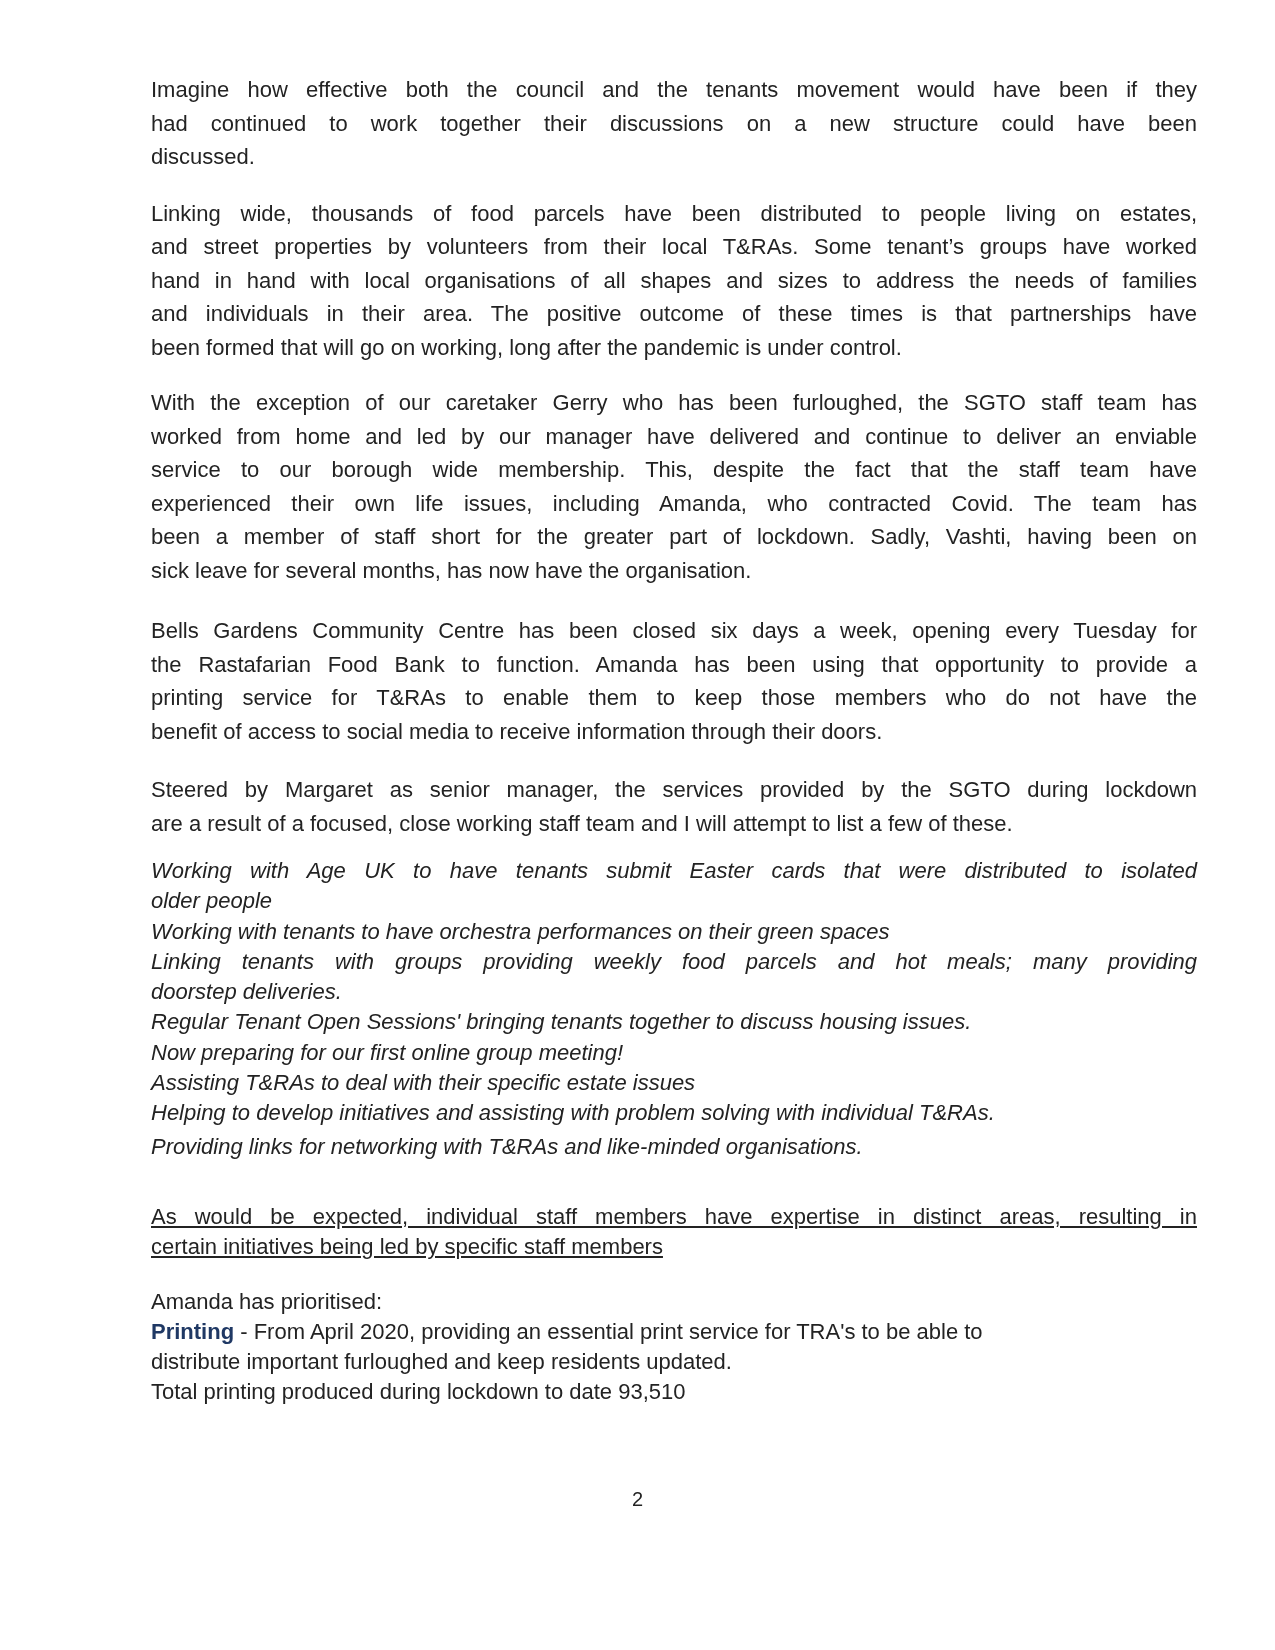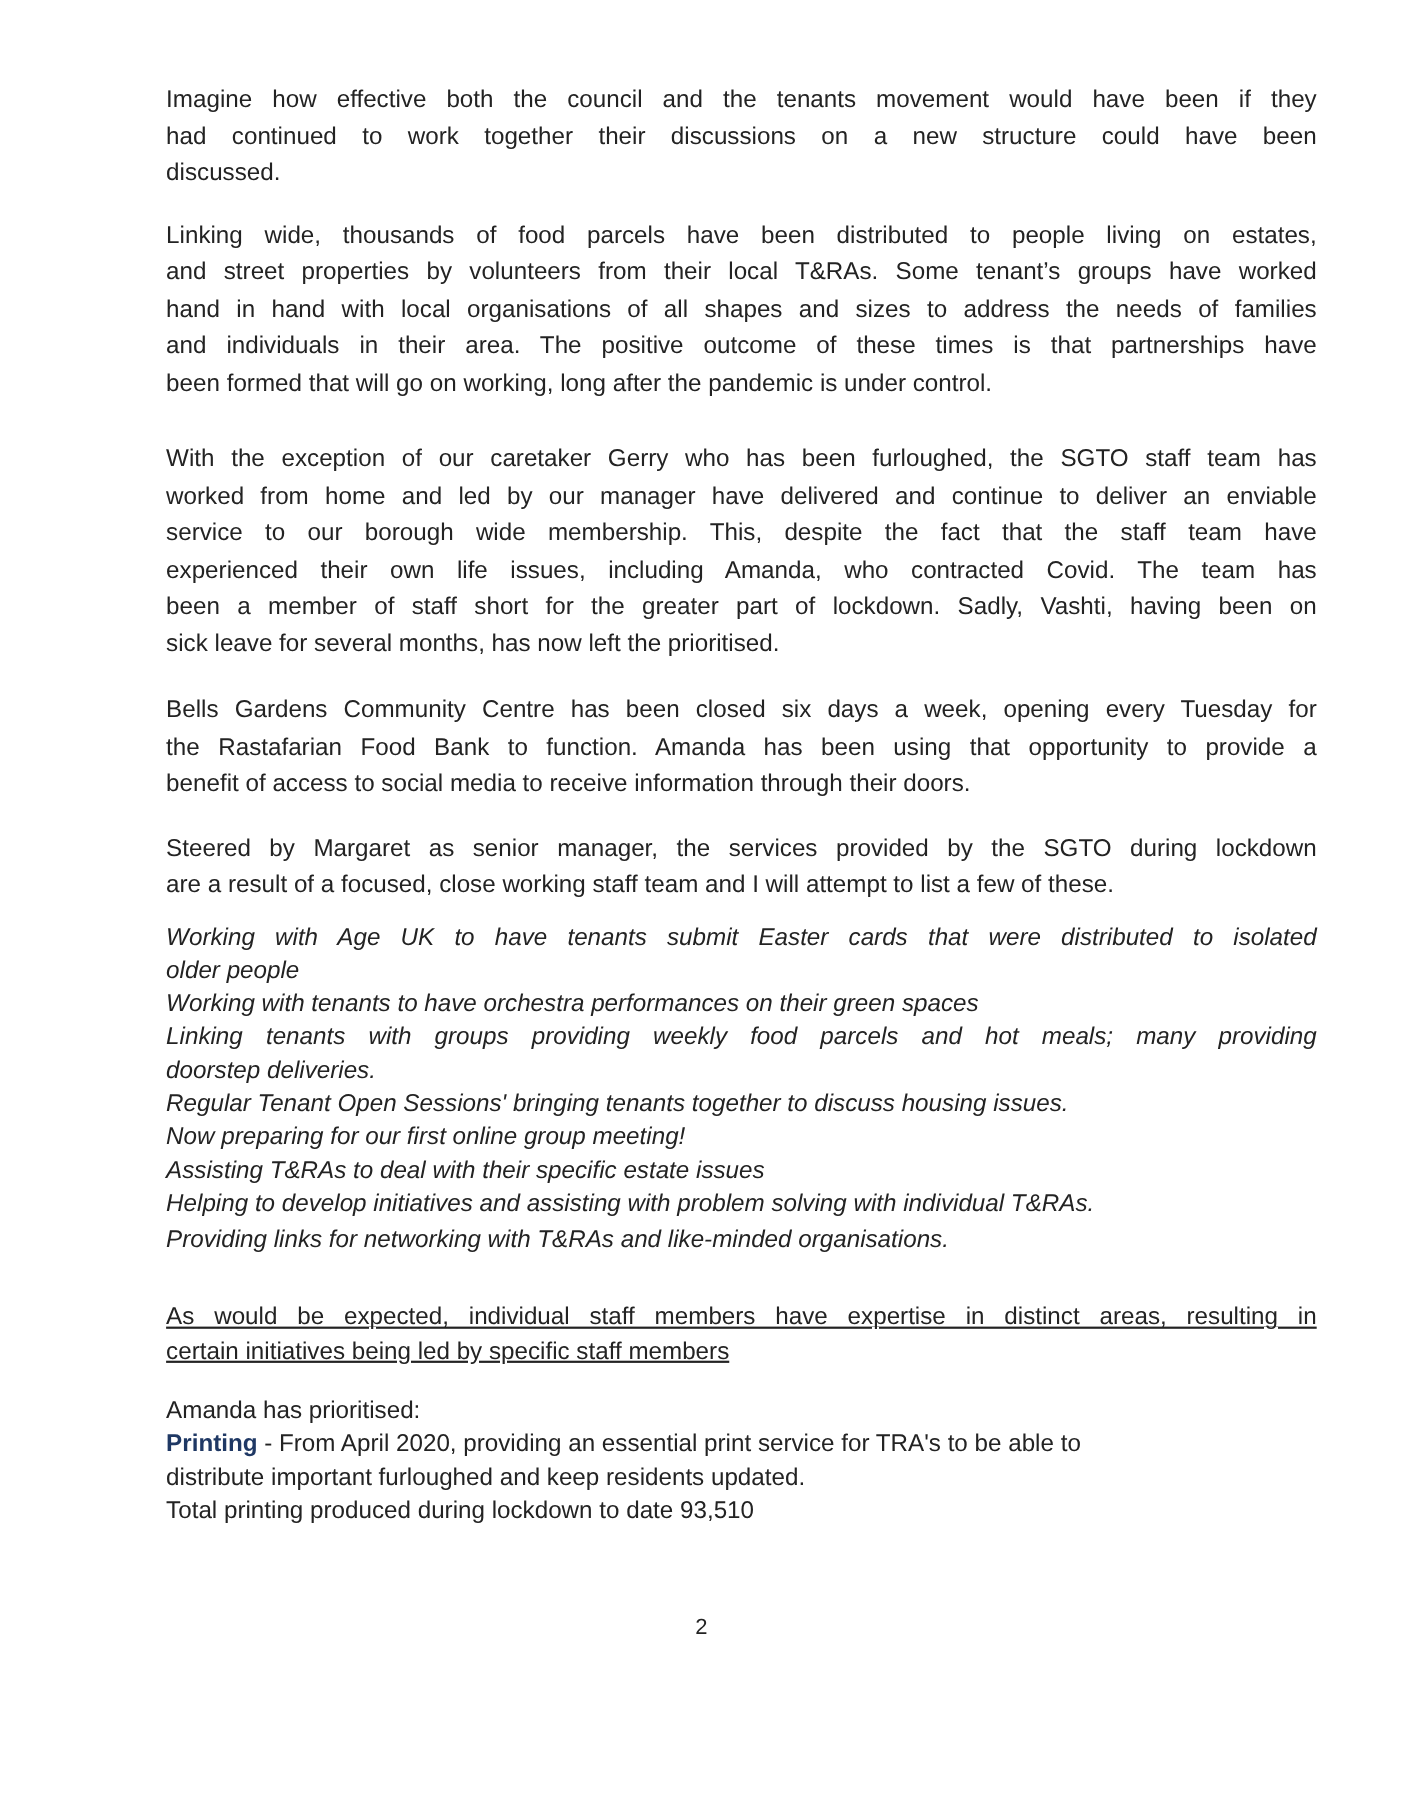--- a/index.html
+++ b/index.html
@@ -33,21 +33,21 @@
     font-size: 25px;
     line-height: 33.5px;
     font-weight: bold;
     color: #1f3864;
     letter-spacing: 0.2px;
   }
   .navy-bold {
     color: #1f3864;
     font-weight: bold;
   }
-  .mt22 { margin-top: 36px; }
+  .mt22 { margin-top: 22px; }
   .mt23 { margin-top: 23px; }
   .mt24 { margin-top: 24px; }
   .mt25 { margin-top: 25px; }
   .mt27 { margin-top: 27px; }
   .mt30 { margin-top: 16px; font-style: italic; }
   .mt40 { margin-top: 40px; text-decoration: underline; }
   .mt3  { margin-top: 3px; }
   .footer {
     margin-top: 78px;
     width: 1275px;
@@ -77,26 +77,27 @@
     <span class="ln">been formed that will go on working, long after the pandemic is under control.</span>
   </p>
 
 
   <p class="para mt22">
     <span class="ln j">With the exception of our caretaker Gerry who has been furloughed, the SGTO staff team has</span>
     <span class="ln j">worked from home and led by our manager have delivered and continue to deliver an enviable</span>
     <span class="ln j">service to our borough wide membership. This, despite the fact that the staff team have</span>
     <span class="ln j">experienced their own life issues, including Amanda, who contracted Covid. The team has</span>
     <span class="ln j">been a member of staff short for the greater part of lockdown. Sadly, Vashti, having been on</span>
-    <span class="ln">sick leave for several months, has now left the prioritised.</span>
+    <span class="ln">sick leave for several months, has now have the organisation.</span>
   </p>
 
   <p class="para mt27">
     <span class="ln j">Bells Gardens Community Centre has been closed six days a week, opening every Tuesday for</span>
     <span class="ln j">the Rastafarian Food Bank to function. Amanda has been using that opportunity to provide a</span>
+    <span class="ln j">printing service for T&amp;RAs to enable them to keep those members who do not have the</span>
     <span class="ln">benefit of access to social media to receive information through their doors.</span>
   </p>
 
   <p class="para mt25">
     <span class="ln j">Steered by Margaret as senior manager, the services provided by the SGTO during lockdown</span>
     <span class="ln">are a result of a focused, close working staff team and I will attempt to list a few of these.</span>
   </p>
 
   <div class="tight mt30">
     <span class="ln j">Working with Age UK to have tenants submit Easter cards that were distributed to isolated</span>

